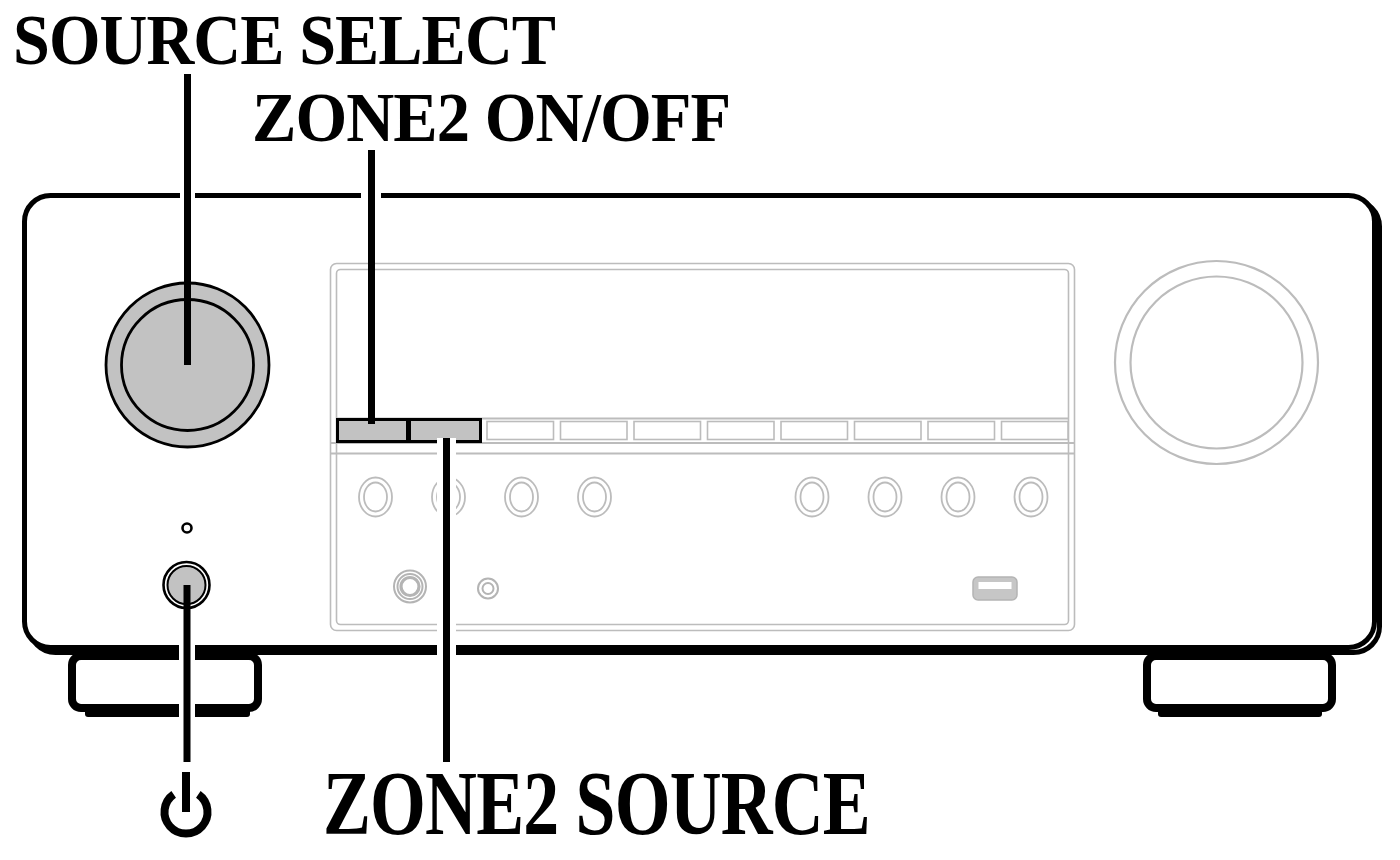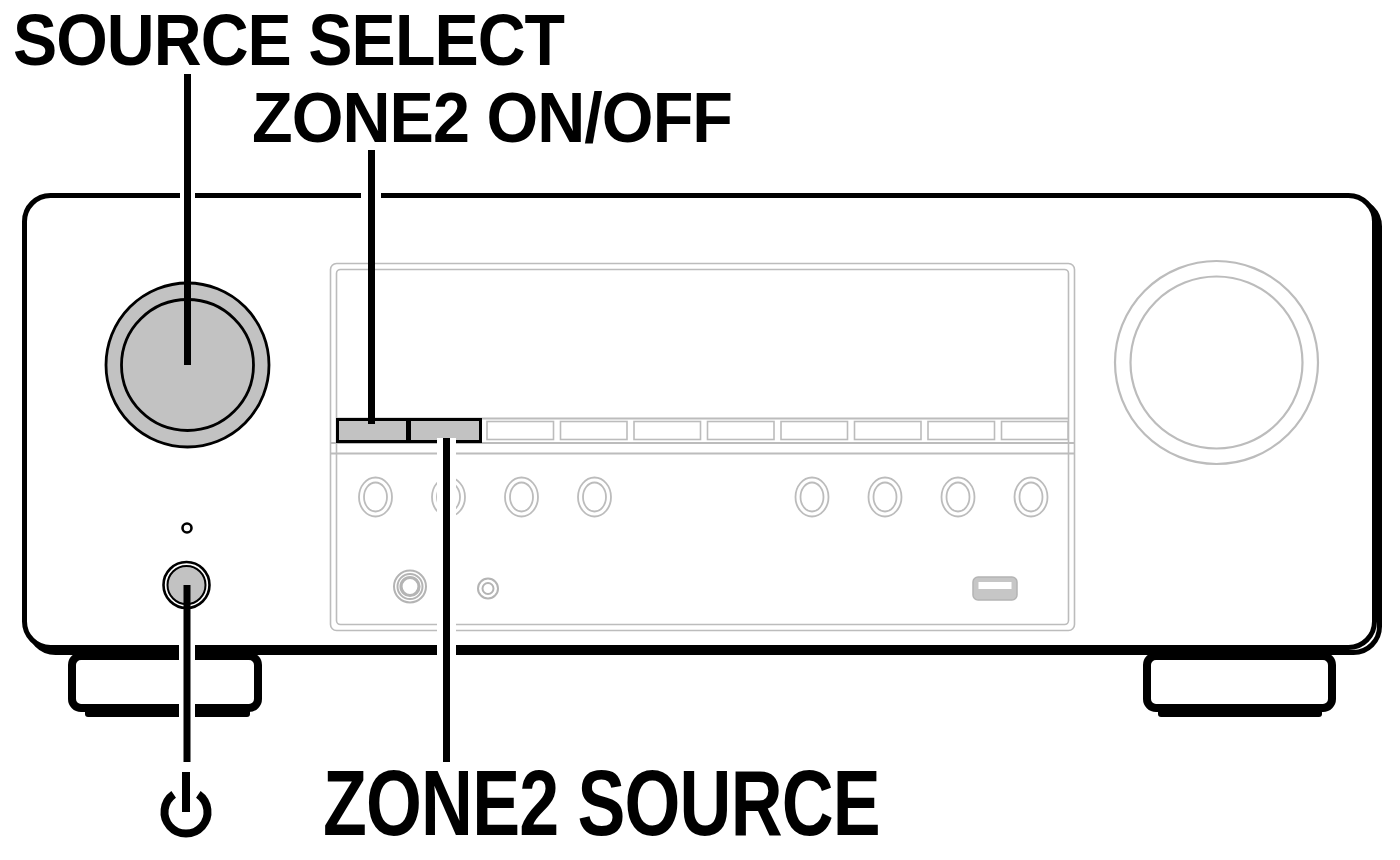--- a/index.html
+++ b/index.html
@@ -8,21 +8,21 @@
     --art-gray:#bcbcbc;
     --fill-gray:#c2c2c2;
     --bg:#ffffff;
   }
   html,body{margin:0;padding:0;background:var(--bg);}
   #figure{
     position:relative;
     width:1400px;height:860px;
     background:var(--bg);
     overflow:hidden;
-    font-family:Liberation Sans, sans-serif;
+    font-family:Liberation Serif, serif;
   }
   #art{position:absolute;left:0;top:0;width:1400px;height:860px;}
   .callout-label{
     position:absolute;
     color:var(--label-color);
     font-weight:bold;
     line-height:1;
     white-space:nowrap;
     transform-origin:0 0;
     letter-spacing:-1px;

